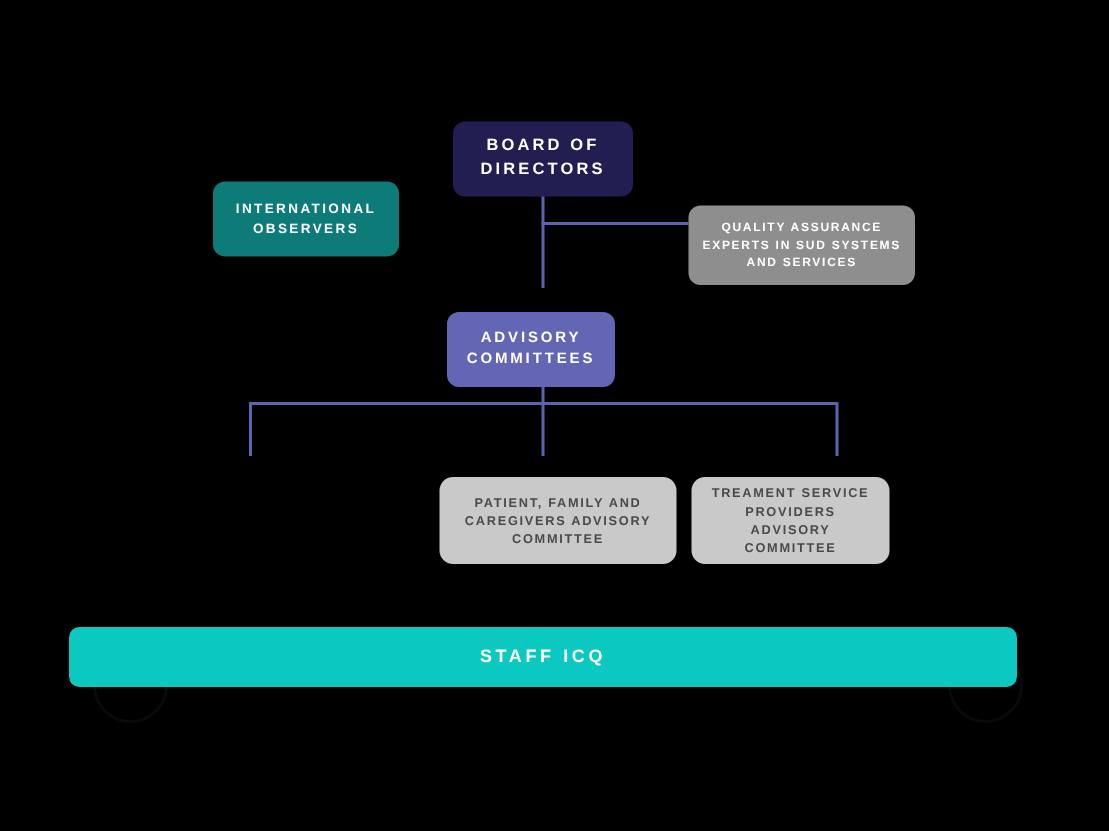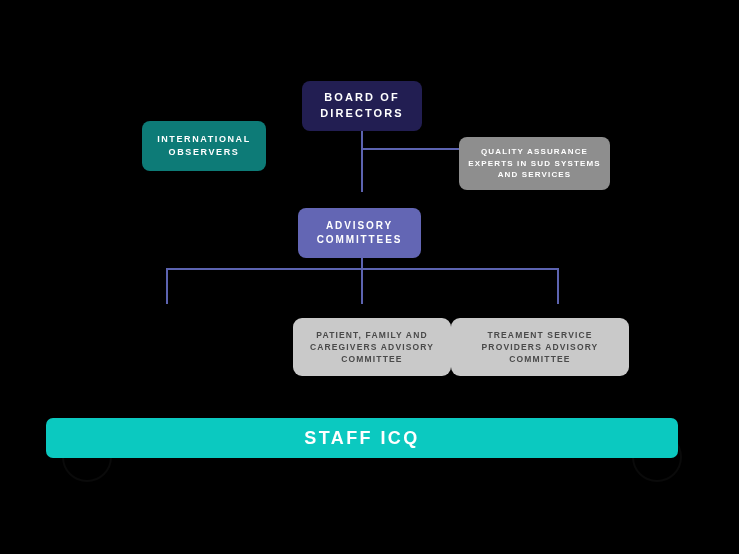--- a/index.html
+++ b/index.html
@@ -66,21 +66,21 @@
     border-radius: 8px;
   }
   #node-qa-experts .label {
     color: #ffffff;
     font-size: 8px;
     font-weight: bold;
     letter-spacing: 1.15px;
   }
 
   #node-advisory {
-    left: 298px; top: 192px; width: 123px; height: 50px;
+    left: 298px; top: 192px; width: 112px; height: 50px;
     background: #6366b4;
     border-radius: 8px;
   }
   #node-advisory .label {
     color: #ffffff;
     font-size: 10px;
     font-weight: bold;
     letter-spacing: 1.9px;
   }
 
@@ -90,30 +90,30 @@
     border-radius: 9px;
   }
   .committee .label {
     color: #4a4a4a;
     font-size: 8.5px;
     font-weight: bold;
     letter-spacing: 1.15px;
   }
   #node-committee-qa       { left: 89px;  width: 157px; }
   #node-committee-patient  { left: 293px; width: 158px; }
-  #node-committee-provider { left: 451px; width: 178px; }
+  #node-committee-provider { left: 461px; width: 132px; }
 
   #node-staff {
     left: 46px; top: 402px; width: 632px; height: 40px;
     background: #0bc9c0;
     border-radius: 7px;
   }
   #node-staff .label {
     color: #ffffff;
-    font-size: 18px;
+    font-size: 12px;
     font-weight: bold;
     letter-spacing: 2.4px;
   }
 
   
   .connector {
     position: absolute;
     background: #5c63b0;
     z-index: 1;
   }

